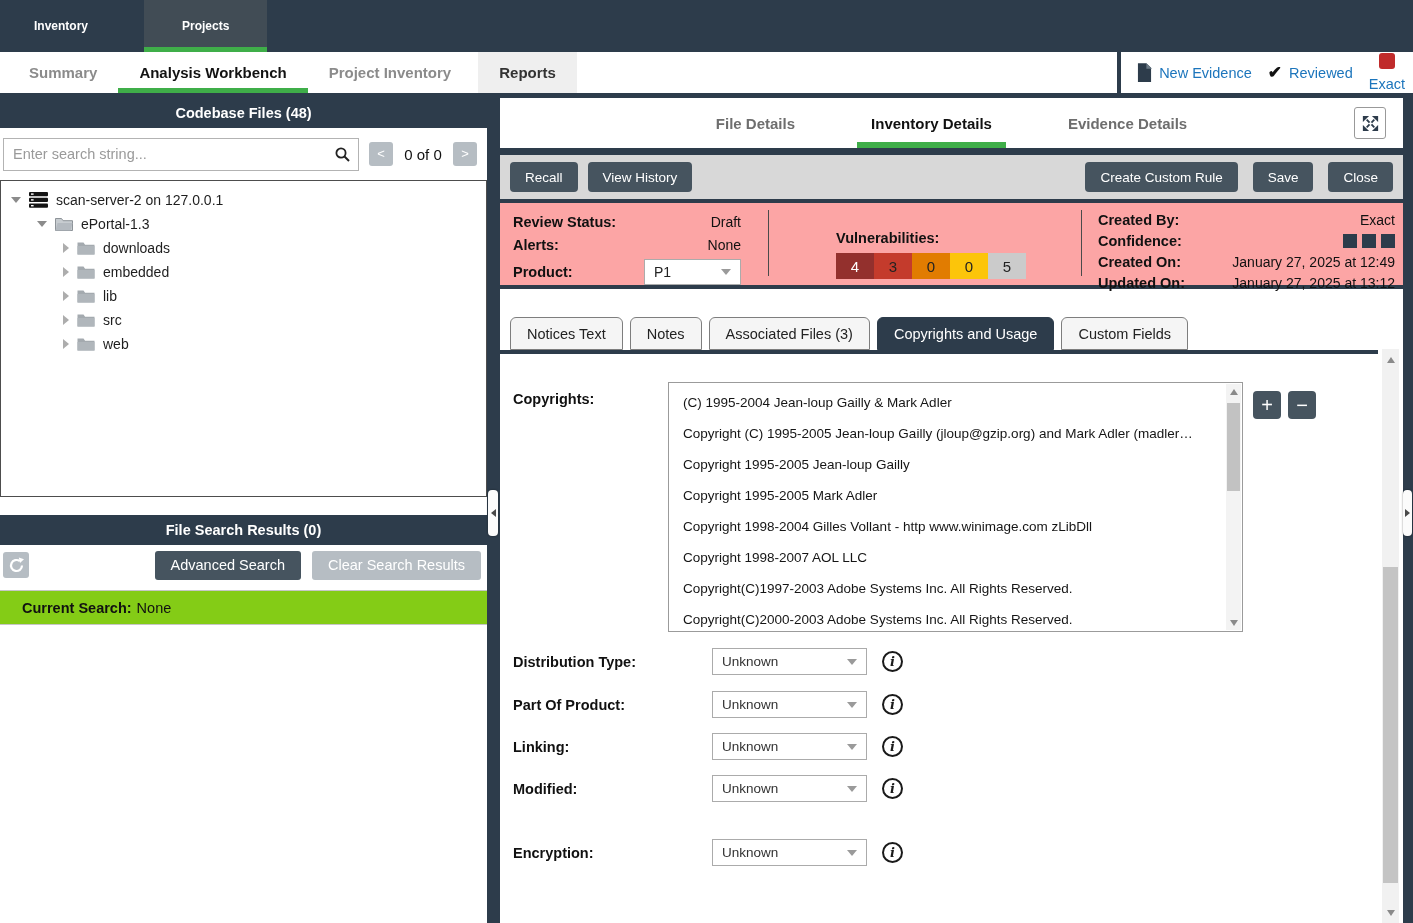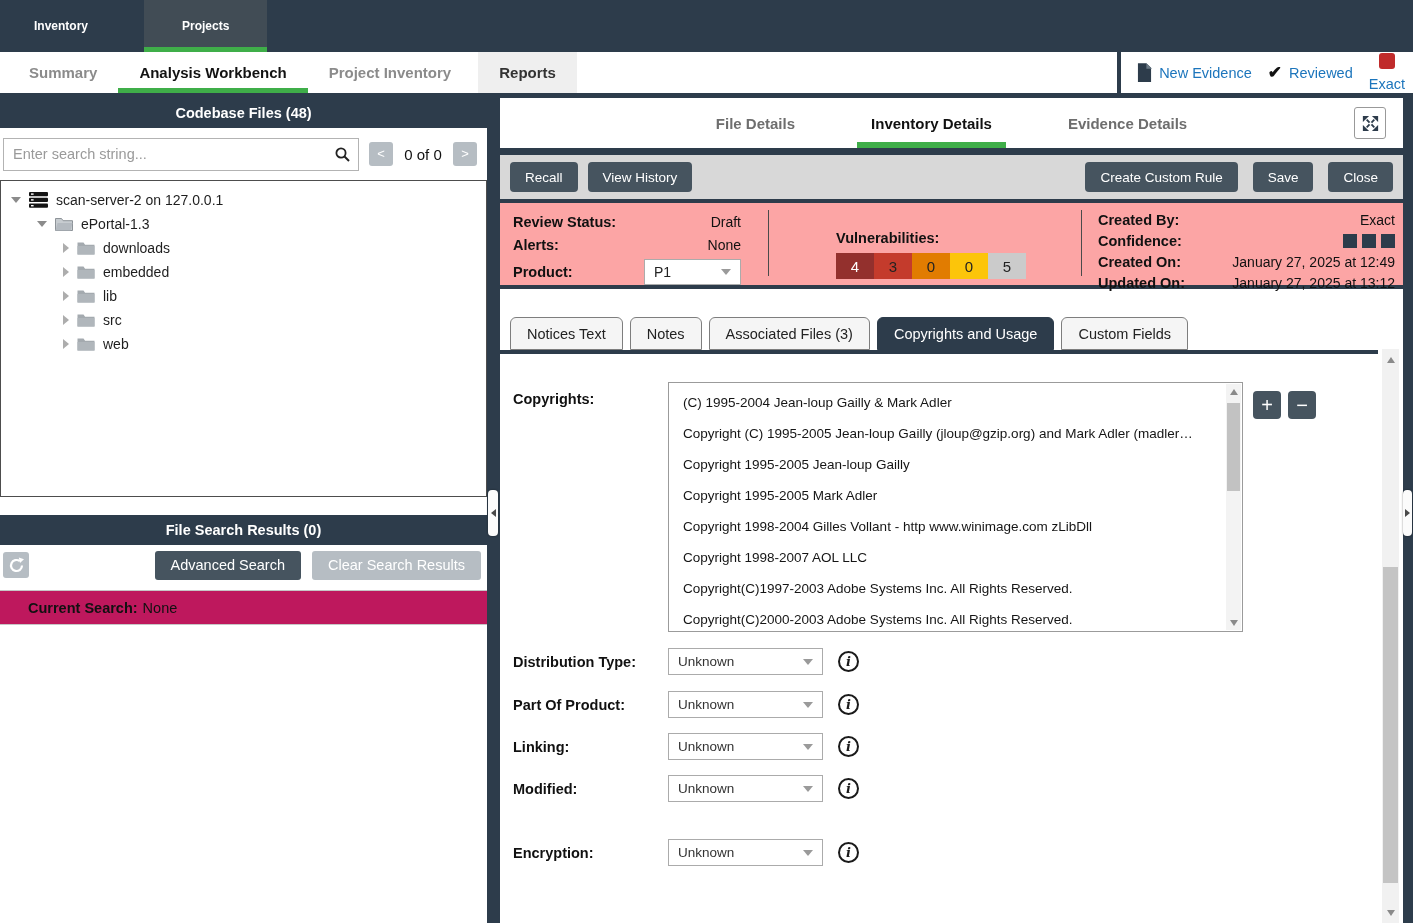--- a/index.html
+++ b/index.html
@@ -46,21 +46,21 @@
   .lvl0 { padding-left:10px; } .lvl1 { padding-left:36px; } .lvl2 { padding-left:62px; }
   .caret-down { width:0; height:0; border-left:5px solid transparent; border-right:5px solid transparent; border-top:6px solid #8b8b8b; margin-right:8px; }
   .caret-right { width:0; height:0; border-top:5px solid transparent; border-bottom:5px solid transparent; border-left:6px solid #adadad; margin-right:8px; }
   .tree-icon { margin-right:8px; display:inline-flex; }
   .fsr-header { margin-top:18px; }
   .fsr-toolbar { height:40px; display:flex; align-items:center; padding:0 3px; }
   .refresh-btn { width:26px; height:26px; background:#b6bdc3; border:none; border-radius:3px; display:flex; align-items:center; justify-content:center; cursor:pointer; }
   .fsr-btn-group { margin-left:auto; display:flex; gap:11px; margin-right:3px; }
   .btn-dark { background:#46545f; color:#fff; border:none; border-radius:3px; height:29px; padding:0 16px; font-size:14.5px; cursor:pointer; font-family:"Liberation Sans",sans-serif; }
   .btn-lightgray { background:#b6bdc3; color:#fff; border:none; border-radius:3px; height:29px; padding:0 16px; font-size:14.5px; cursor:pointer; font-family:"Liberation Sans",sans-serif; }
-  .current-bar { margin-top:5px; height:35px; background:#be185d; border-top:1px solid #c6c6c6; border-bottom:1px solid #c6c6c6; display:flex; align-items:center; padding:0 28px; font-size:14.5px; color:#111; }
+  .current-bar { margin-top:5px; height:35px; background:#84cc16; border-top:1px solid #c6c6c6; border-bottom:1px solid #c6c6c6; display:flex; align-items:center; padding:0 22px; font-size:14.5px; color:#111; }
   .current-bar b { margin-right:5px; }
 
   
   .mid-strip { position:absolute; left:487px; top:0; width:13px; height:825px; background:#2d3c4b; }
   .strip-handle { position:absolute; top:392px; left:1px; width:10px; height:46px; background:#fbfbfb; border-radius:4px; box-shadow:0 0 2px rgba(0,0,0,.5); display:flex; align-items:center; justify-content:center; cursor:pointer; }
   .tri-left { width:0; height:0; border-top:4px solid transparent; border-bottom:4px solid transparent; border-right:5px solid #4a4a4a; }
   .tri-right { width:0; height:0; border-top:4px solid transparent; border-bottom:4px solid transparent; border-left:5px solid #4a4a4a; }
   .right-strip { position:absolute; left:1403px; top:0; width:10px; height:825px; background:#2d3c4b; }
 
   
@@ -119,21 +119,21 @@
   .inner-scroll { position:absolute; top:1px; right:1px; bottom:1px; width:15px; background:#f3f3f3; }
   .sc-btn { position:absolute; left:0; width:15px; height:15px; display:flex; align-items:center; justify-content:center; background:#f3f3f3; cursor:pointer; }
   .sc-up { top:0; } .sc-down { bottom:0; }
   .tri-up { width:0; height:0; border-left:4px solid transparent; border-right:4px solid transparent; border-bottom:6px solid #8a8a8a; }
   .tri-down { width:0; height:0; border-left:4px solid transparent; border-right:4px solid transparent; border-top:6px solid #8a8a8a; }
   .inner-thumb { position:absolute; left:1px; right:1px; top:19px; height:88px; background:#c2c2c2; cursor:pointer; }
   .pm-btn { position:absolute; width:28px; height:28px; background:#46545f; color:#fff; border:none; border-radius:4px; font-size:20px; line-height:24px; cursor:pointer; top:37px; font-family:"Liberation Sans",sans-serif; }
   .pm-plus { left:753px; } .pm-minus { left:788px; }
   .field-row { position:absolute; left:13px; display:flex; align-items:center; height:27px; }
   .field-label { width:155px; font-weight:bold; font-size:14.5px; color:#111; }
-  .field-select { width:155px; height:27px; border:1px solid #ababab; background:#fff; display:flex; align-items:center; justify-content:space-between; padding:0 9px; font-size:13.5px; color:#333; cursor:pointer; }
+  .field-select { width:155px; height:27px; border:1px solid #ababab; background:#fff; display:flex; align-items:center; justify-content:space-between; padding:0 9px; font-size:13.5px; color:#333; cursor:pointer;margin-left:44px; }
   .info-icon { margin-left:15px; width:21px; height:21px; border:2px solid #1a1a1a; border-radius:50%; display:flex; align-items:center; justify-content:center; font-family:"DejaVu Serif", serif; font-style:italic; font-weight:bold; font-size:13px; color:#1a1a1a; cursor:pointer; }
 
   
   .content-scrollbar { position:absolute; left:882px; top:251px; width:17px; height:574px; background:#f1f1f1; }
   .csb-btn { position:absolute; left:0; width:17px; height:17px; display:flex; align-items:center; justify-content:center; cursor:pointer; }
   .csb-up { top:2px; } .csb-down { bottom:2px; }
   .csb-thumb { position:absolute; left:1px; right:1px; top:218px; height:316px; background:#c4c4c4; cursor:pointer; }
 </style>
 </head>
 <body>

